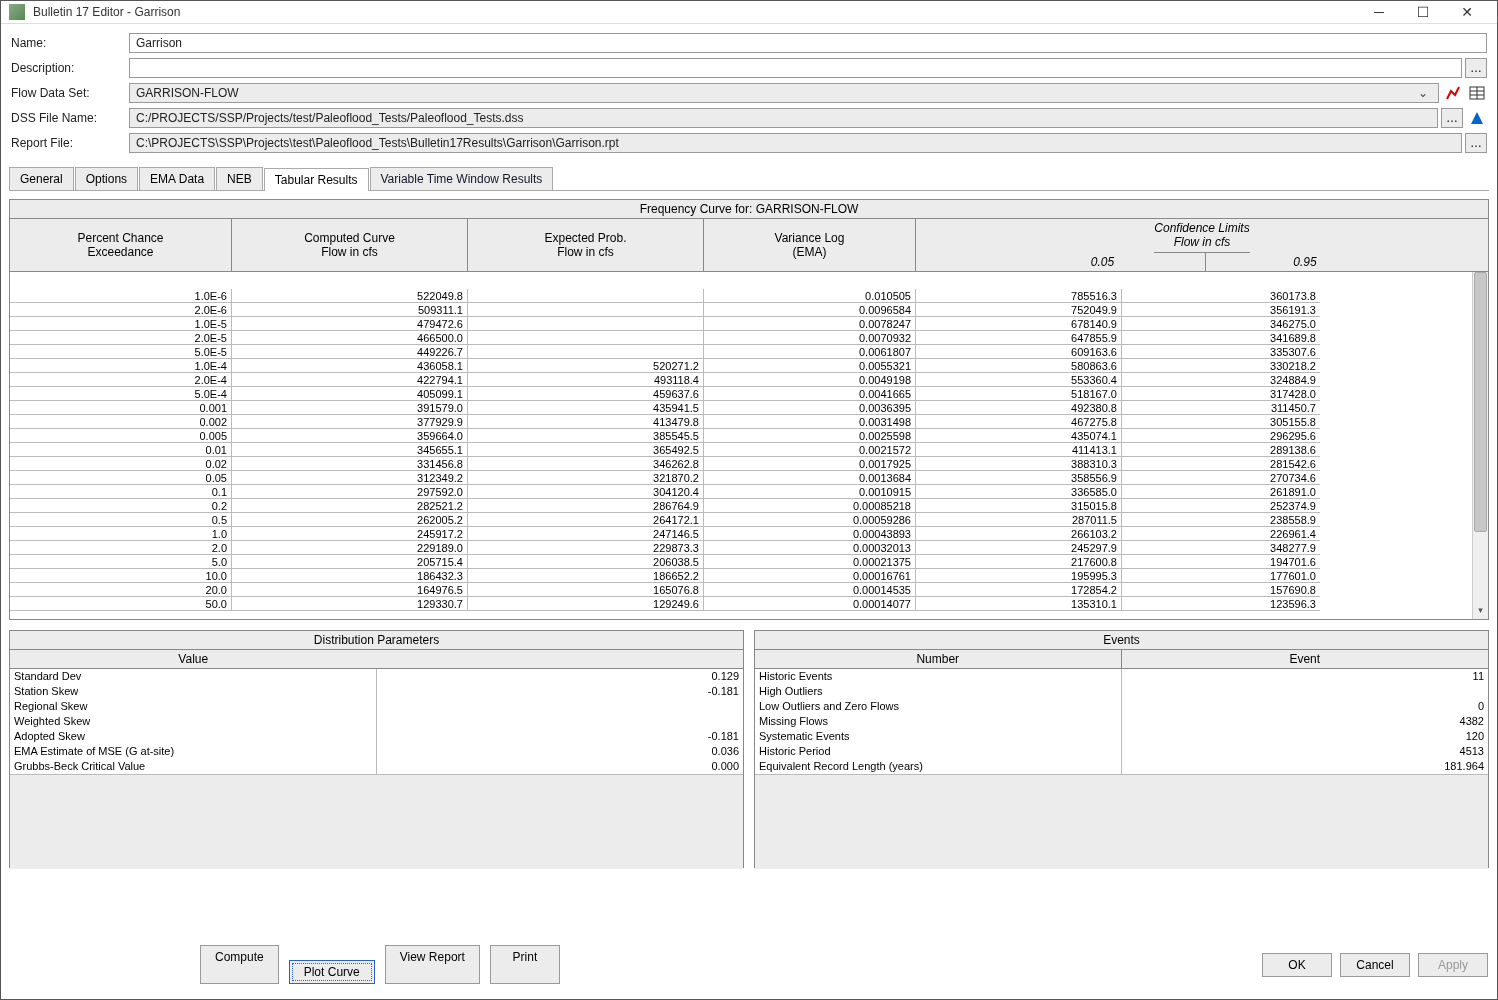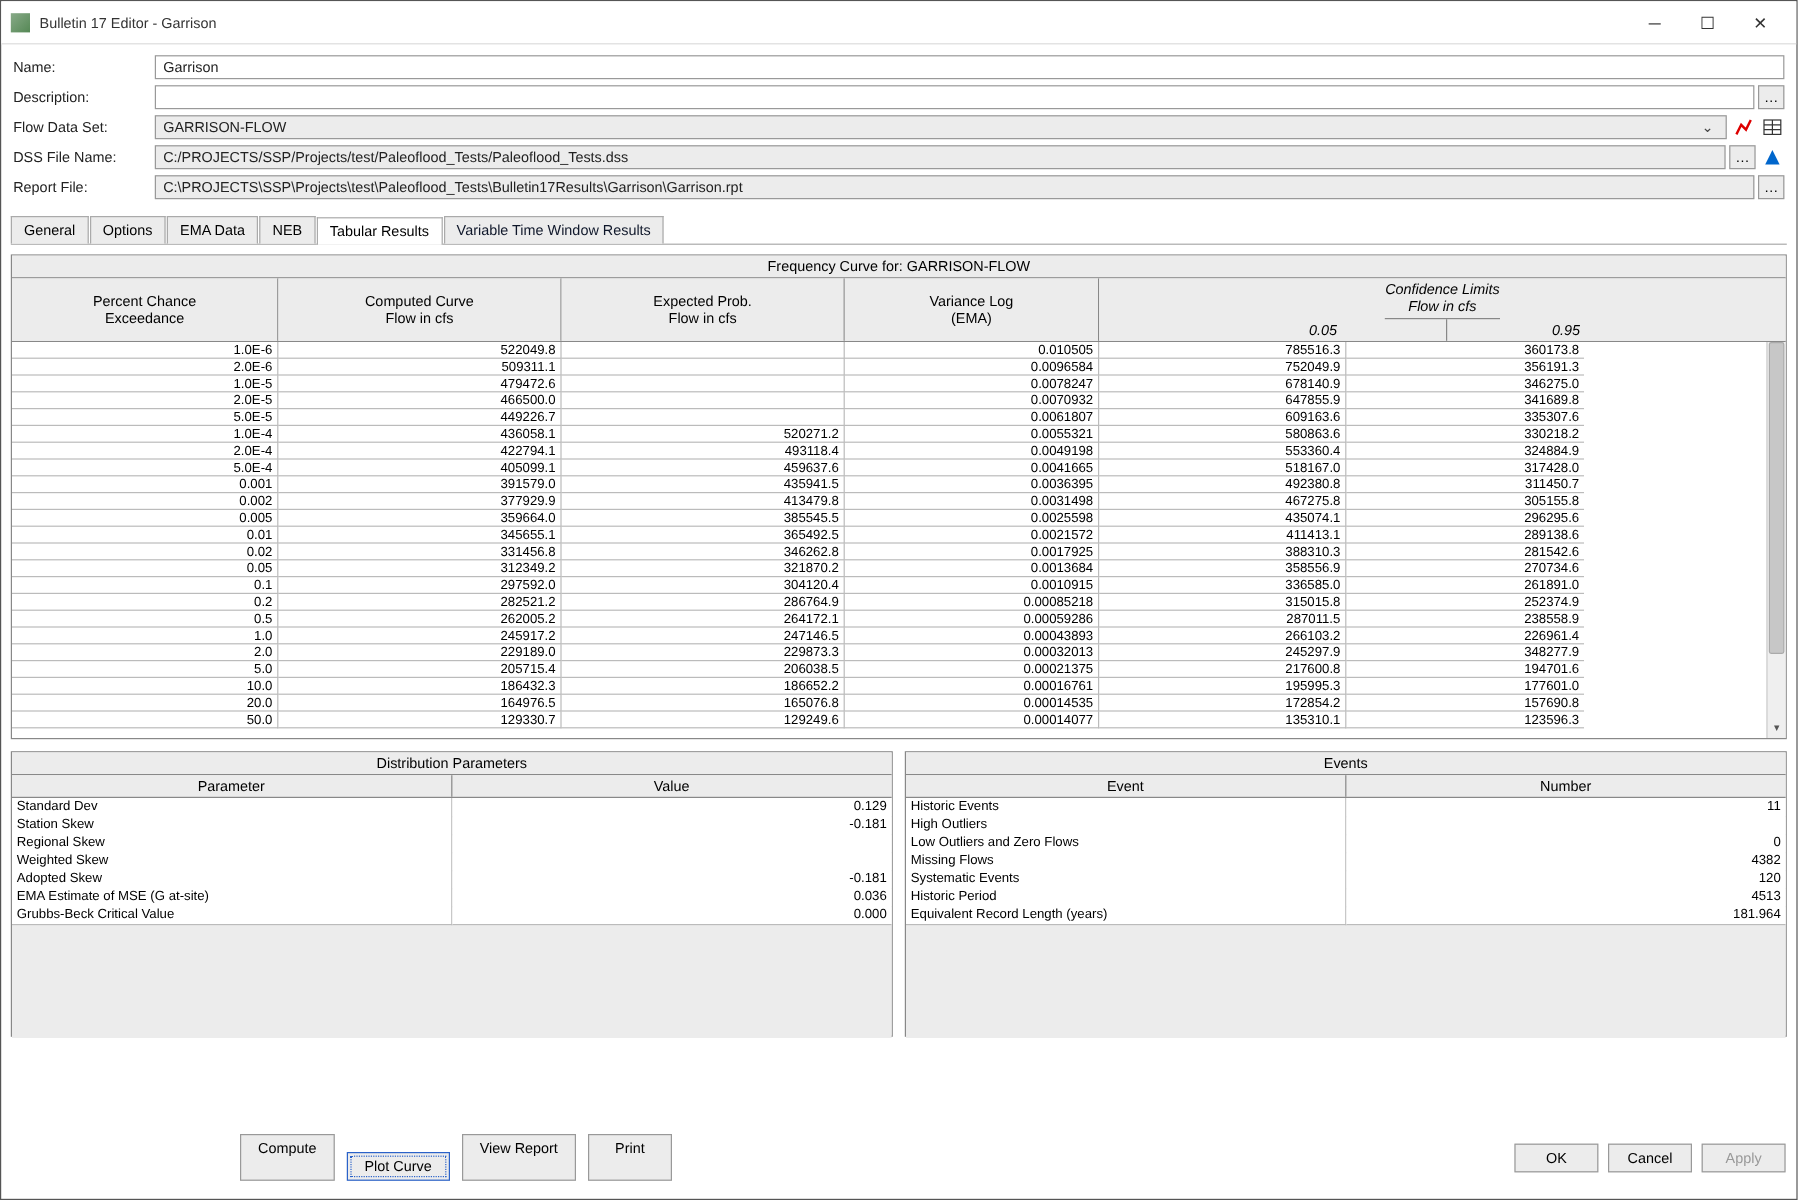--- a/index.html
+++ b/index.html
@@ -1,19 +1,19 @@
 <!DOCTYPE html>
 <html><head>
 <meta charset="utf-8">
 <style>
 * { box-sizing: border-box; margin: 0; padding: 0; font-family: "Segoe UI", Tahoma, sans-serif; font-size: 12px; }
 body { background: #fff; width: 1498px; height: 1000px; overflow: hidden; border: 1px solid #555; }
 
 
-.titlebar { height: 36px; background: #fff; display: flex; align-items: center; padding: 0 8px; border-bottom: 1px solid #ddd; }
+.titlebar { height: 23px; background: #fff; display: flex; align-items: center; padding: 0 8px; border-bottom: 1px solid #ddd; }
 .titlebar .icon { width: 16px; height: 16px; background: linear-gradient(135deg,#8a8,#585); margin-right: 8px; }
 .titlebar .title { flex: 1; color: #333; }
 .titlebar .winbtn { width: 44px; height: 30px; display: flex; align-items: center; justify-content: center; color: #333; font-size: 14px; }
 
 
 .form-area { padding: 8px 10px 4px 10px; }
 .form-row { display: flex; align-items: center; margin-bottom: 3px; height: 22px; }
 .form-row label { width: 118px; color: #222; }
 .form-row .field { flex: 1; height: 20px; border: 1px solid #999; background: #fff; padding: 2px 6px; color: #222; display: flex; align-items: center; }
 .form-row .field.ro { background: #ececec; }
@@ -36,21 +36,21 @@
 .fh { border-right: 1px solid #888; padding: 2px 8px; background: #ececec; display: flex; flex-direction: column; justify-content: center; align-items: center; text-align: center; line-height: 1.2; }
 .fh:last-child { border-right: none; font-style: italic; }
 .fh-conf-wrap { grid-column: 5 / 7; display: flex; flex-direction: column; }
 .fh-conf-top { border-bottom: 1px solid #888; text-align: center; padding: 2px 0; }
 .fh-conf-top .l1 { display:block; }
 .fh-conf-split { display: grid; grid-template-columns: 206px 198px; flex:1;}
 .fh-conf-split > div { border-right: 1px solid #888; text-align: center; padding: 2px 0;}
 .fh-conf-split > div:last-child{border-right:none;}
 
 .freq-body-wrap { display:flex; }
-.freq-body { height: 330px; overflow:hidden; flex:1;}
+.freq-body { height: 330px; overflow:hidden; flex:1;margin-top:17px;}
 .freq-scrollbar { width:16px; background:#efefef; border-left:1px solid #ccc; position:relative;}
 .freq-scrollbar .thumb{ position:absolute; top:0; left:1px; right:1px; height:260px; background:#c7c7c7; border:1px solid #aaa; border-radius:2px;}
 .freq-scrollbar .arrow{position:absolute;left:0;right:0;height:14px;text-align:center;font-size:9px;color:#555;}
 .freq-scrollbar .arrow.dn{bottom:0;}
 
 .freq-row { display: grid; grid-template-columns: 222px 236px 236px 212px 206px 198px; height: 14px; line-height:14px;}
 .freq-row > div { border-right: 1px solid #bbb; border-bottom: 1px solid #bbb; padding: 0 4px; text-align: right; font-size: 11px; overflow:hidden;}
 .freq-row > div:last-child{border-right:none;}
 
 
@@ -370,21 +370,20 @@
         <div class="thumb"></div>
         <div class="arrow dn">▾</div>
       </div>
     </div>
   </div>
 
   <div class="bottom-grid">
     <div class="panel">
       <div class="panel-title">Distribution Parameters</div>
       <div class="panel-head2">
-        <div>Parameter</div>
         <div>Value</div>
       </div>
       <div class="panel-body" id="dist-body">
           <div class="kv-row">
             <div>Standard Dev</div>
             <div>0.129</div>
           </div>
           <div class="kv-row">
             <div>Station Skew</div>
             <div>-0.181</div>
@@ -407,22 +406,22 @@
           </div>
           <div class="kv-row">
             <div>Grubbs-Beck Critical Value</div>
             <div>0.000</div>
           </div>
         </div>
     </div>
     <div class="panel">
       <div class="panel-title">Events</div>
       <div class="panel-head2">
+        <div>Number</div>
         <div>Event</div>
-        <div>Number</div>
       </div>
       <div class="panel-body" id="events-body">
           <div class="kv-row">
             <div>Historic Events</div>
             <div>11</div>
           </div>
           <div class="kv-row">
             <div>High Outliers</div>
             <div></div>
           </div>

